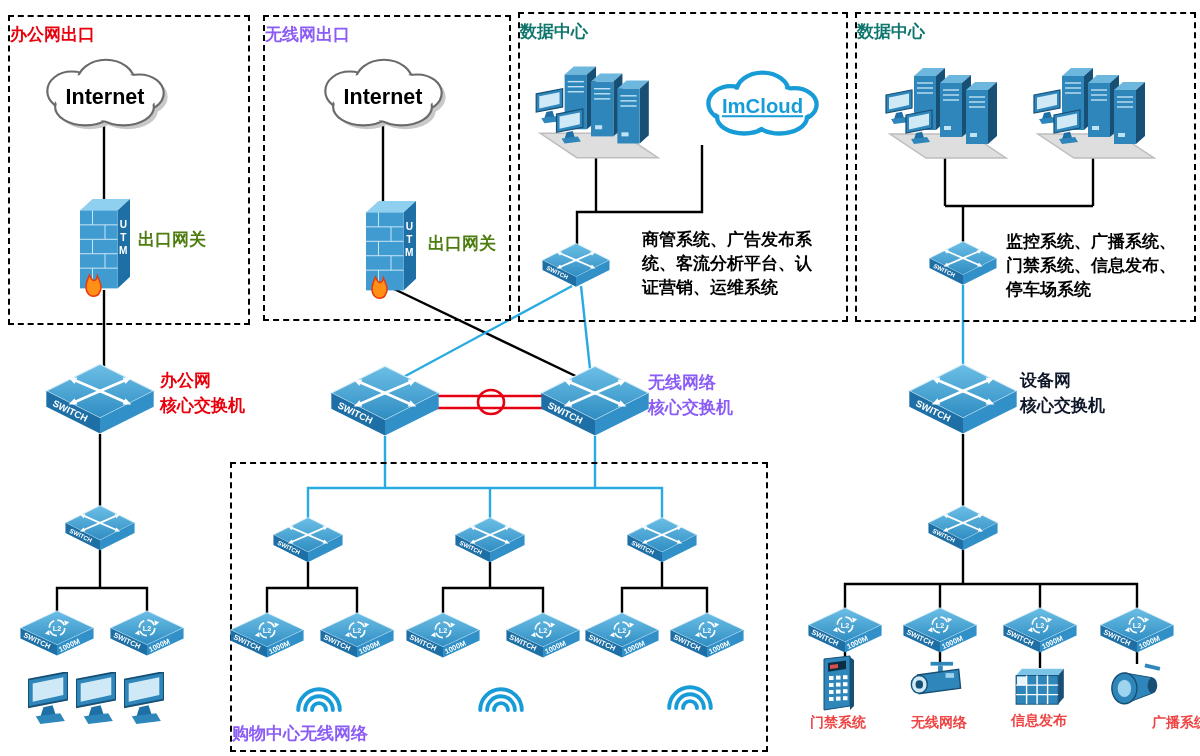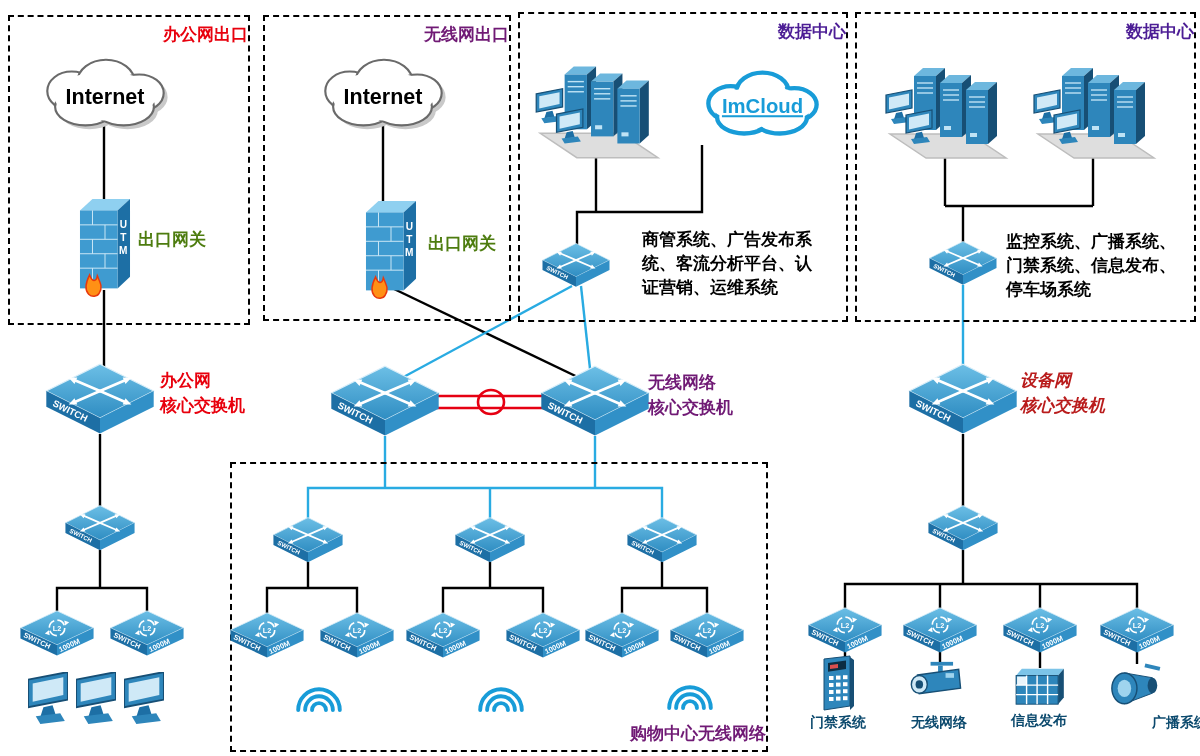--- a/index.html
+++ b/index.html
@@ -2,32 +2,32 @@
 <html><head>
 <meta charset="utf-8">
 <style>
   * { margin:0; padding:0; box-sizing:border-box; }
   html,body { background:#ffffff; }
   body { font-family:"Liberation Sans","DejaVu Sans",sans-serif; }
   .stage { position:relative; width:1200px; height:756px; background:#fff; overflow:hidden; }
   .defs { position:absolute; width:0; height:0; }
   .wires { position:absolute; left:0; top:0; }
   .region { position:absolute; border:2px dashed #000; }
-  .region-title { position:absolute; left:0; right:0; text-align:right; font-size:17px; font-weight:bold; }
+  .region-title { position:absolute; left:0; right:0; text-align:left; font-size:17px; font-weight:bold; }
   .t-top { top:6px; }
   .t-bottom { bottom:5px; }
   .red    { color:#e8000d; }
-  .green  { color:#701a75; }
-  .blue   { color:#4c1d95; }
-  .orange { color:#b91c1c;font-style:italic; }
+  .green  { color:#8b5cf6; }
+  .blue   { color:#0f766e; }
+  .orange { color:#0f172a; }
   .node { position:absolute; }
   .gw-label  { position:absolute; font-size:17px; font-weight:bold; color:#4d7c0f; white-space:nowrap; }
   .sys-text  { position:absolute; font-size:17px; font-weight:bold; color:#000; line-height:24px; }
   .core-label{ position:absolute; text-align:left; font-size:17px; font-weight:bold; line-height:25px; }
-  .dev-label { position:absolute; text-align:center; font-size:14px; font-weight:bold; color:#0c4a6e; }
+  .dev-label { position:absolute; text-align:center; font-size:14px; font-weight:bold; color:#ef4444; }
   svg text { font-family:"Liberation Sans","DejaVu Sans",sans-serif; }
 </style>
 </head>
 <body>
 
 <div class="stage">
 
   <svg class="defs" aria-hidden="true" xmlns="http://www.w3.org/2000/svg">
     <defs>
       <linearGradient id="gTop" x1="0" y1="0" x2="0" y2="1">

